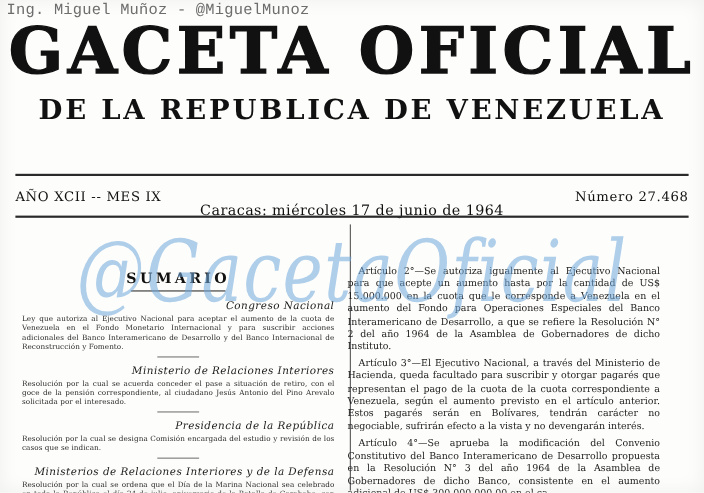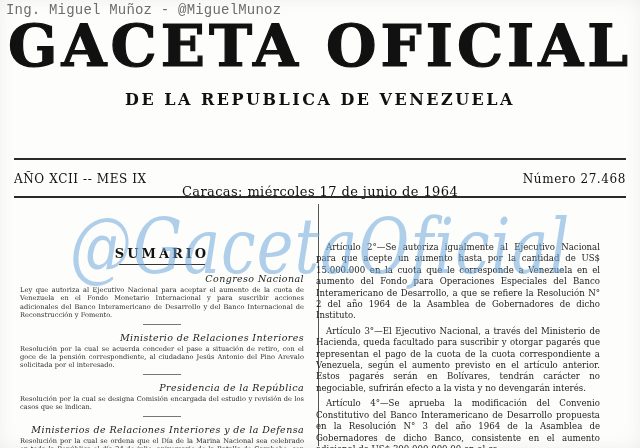--- a/index.html
+++ b/index.html
@@ -52,21 +52,21 @@
     line-height: 60px;
     letter-spacing: 4px;
     color: #111;
     -webkit-text-stroke: 1.2px #111;
     white-space: nowrap;
   }
   .gaceta-sub {
     margin-top: 10px;
     font-family: "DejaVu Serif", serif;
     font-weight: bold;
-    font-size: 16px;
+    font-size: 25px;
     line-height: 27px;
     letter-spacing: 2.5px;
     color: #111;
     white-space: nowrap;
   }
 
   .rule {
     position: absolute;
     left: 14px;
     width: 612px;

